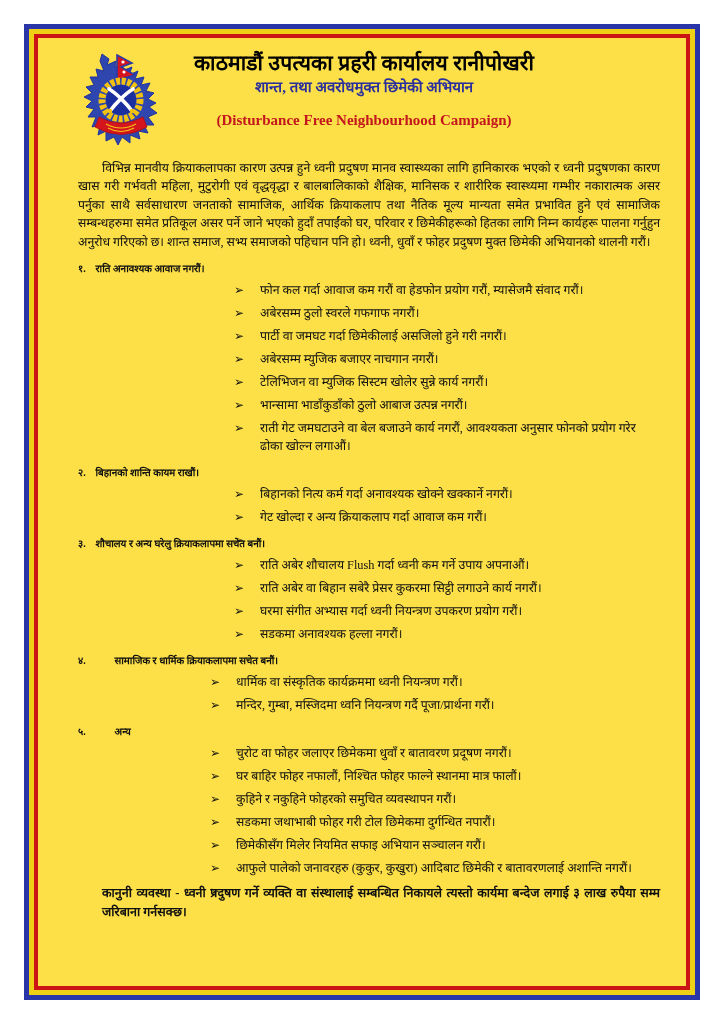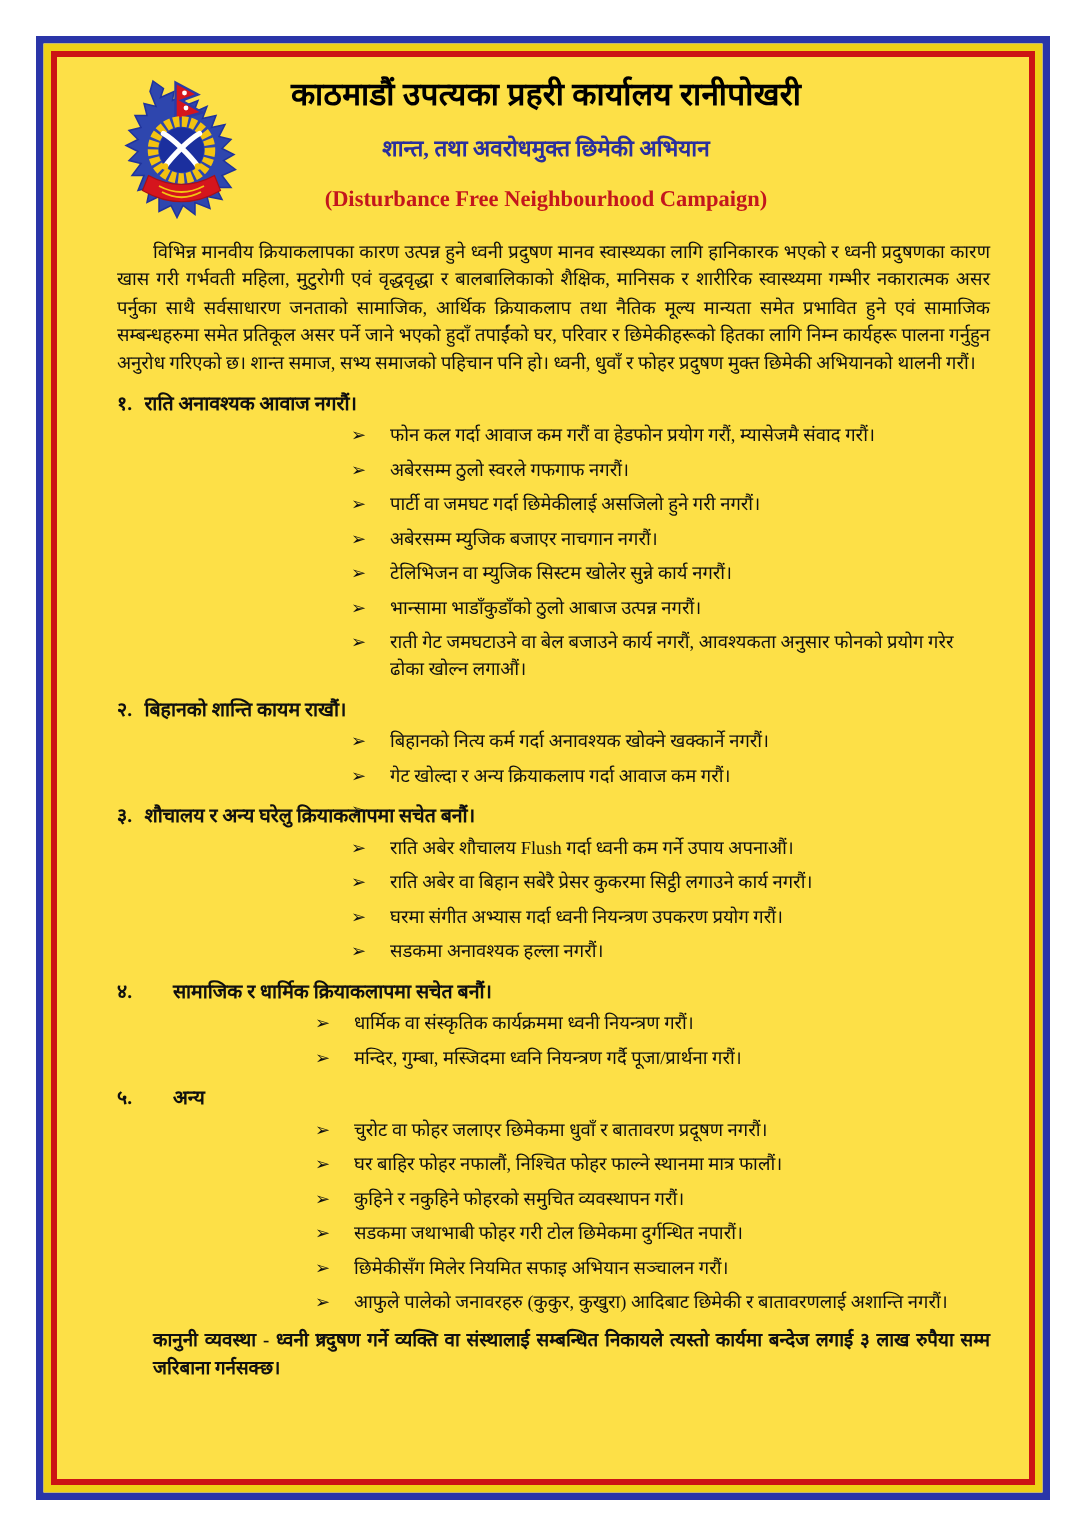--- a/index.html
+++ b/index.html
@@ -16,33 +16,33 @@
   .frame-red{width:100%;height:100%;border:4px solid #cc1414;box-sizing:border-box;background:#fde047;}
   .content{
     width:100%;height:100%;box-sizing:border-box;
     padding:8px 16px 6px 20px;overflow:hidden;position:relative;
   }
 
   
   .header{position:relative;min-height:102px;text-align:center;}
   .logo{position:absolute;left:14px;top:0;width:100px;height:100px;}
   .page-title{font-size:21px;font-weight:bold;color:#000;margin-top:2px;letter-spacing:.2px;}
-  .campaign-np{font-size:15px;font-weight:bold;color:#2a2f9e;margin-top:12px;}
+  .campaign-np{font-size:15px;font-weight:bold;color:#2a2f9e;margin-top:0;}
   .campaign-en{font-size:15px;font-weight:bold;color:#c3161d;margin-top:16px;font-family:"Liberation Serif",serif;}
   .request-line{font-size:13.5px;font-weight:bold;color:#2a2f9e;margin-top:4px;}
 
   
   .intro{
     margin-top:9px;padding:0 10px 0 20px;text-align:justify;
     text-indent:24px;font-size:12.3px;line-height:18.4px;
   }
 
   
   .sections{padding:0 10px 0 20px;margin-top:6px;}
-  .sec-heading{font-weight:bold;font-size:13px;line-height:17px;margin:9px 0 4px 0;}
+  .sec-heading{font-weight:bold;font-size:10px;line-height:17px;margin:9px 0 4px 0;}
   .sec-heading .sec-num{display:inline-block;min-width:15px;}
   .sec-indent{}
   .sec-indent .sec-num{min-width:34px;}
   ul.bullets{list-style:none;margin:0;padding:0 0 0 156px;}
   ul.bullets li{
     position:relative;padding-left:26px;margin:0 0 5px 0;
     font-size:12.3px;line-height:18px;
   }
   ul.bullets .arrow{
     position:absolute;left:0;top:0;font-size:12px;color:#111;

